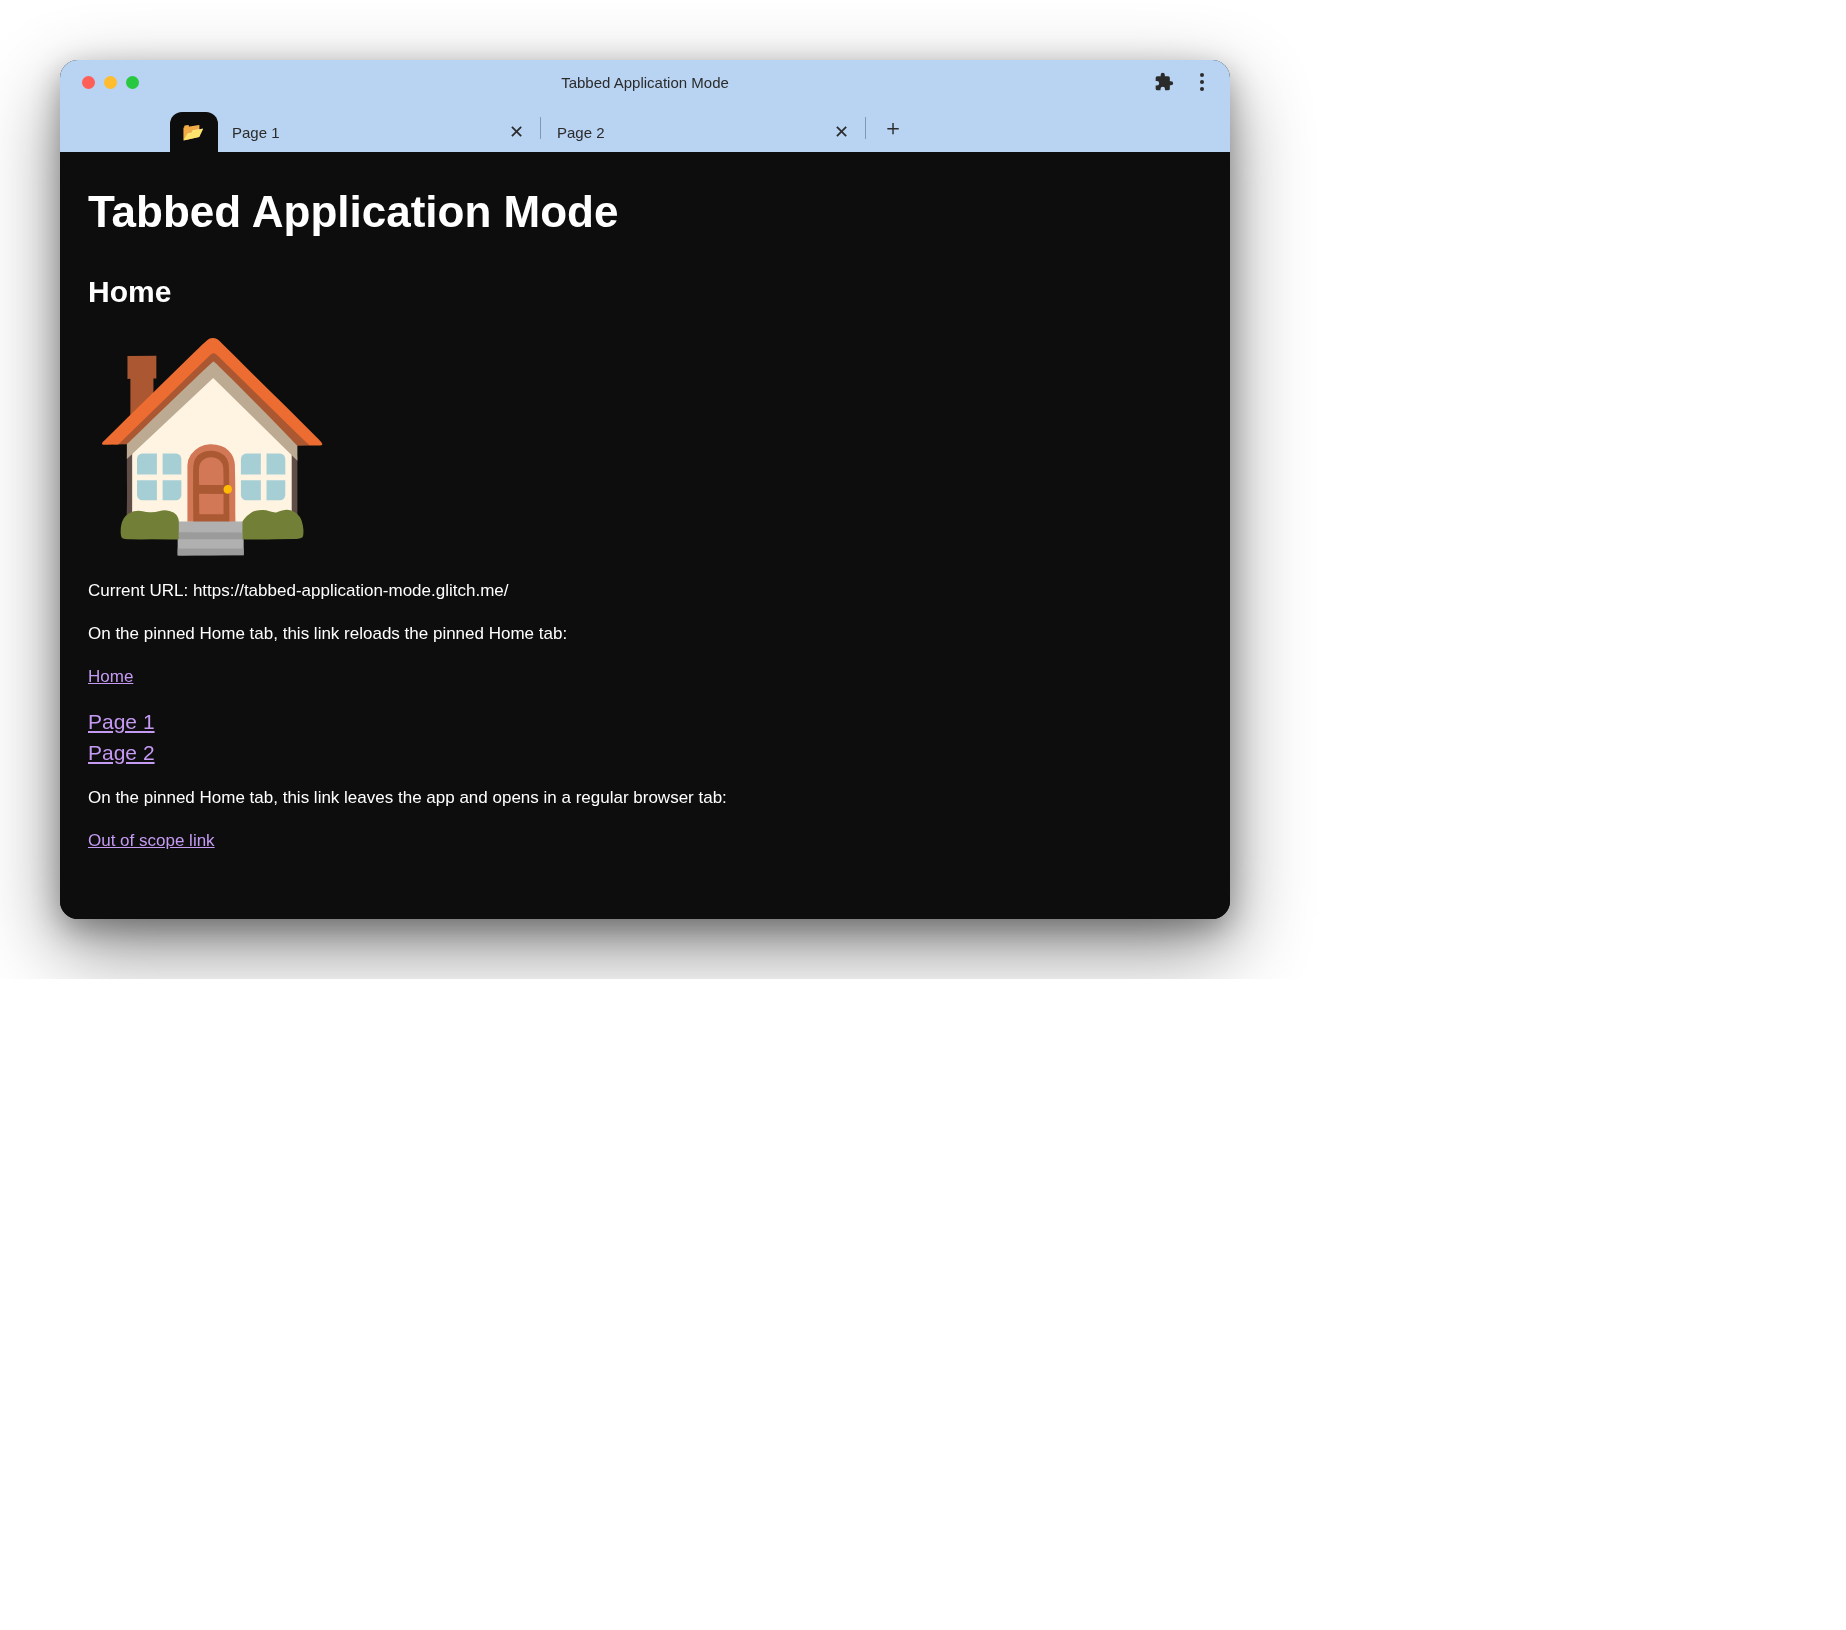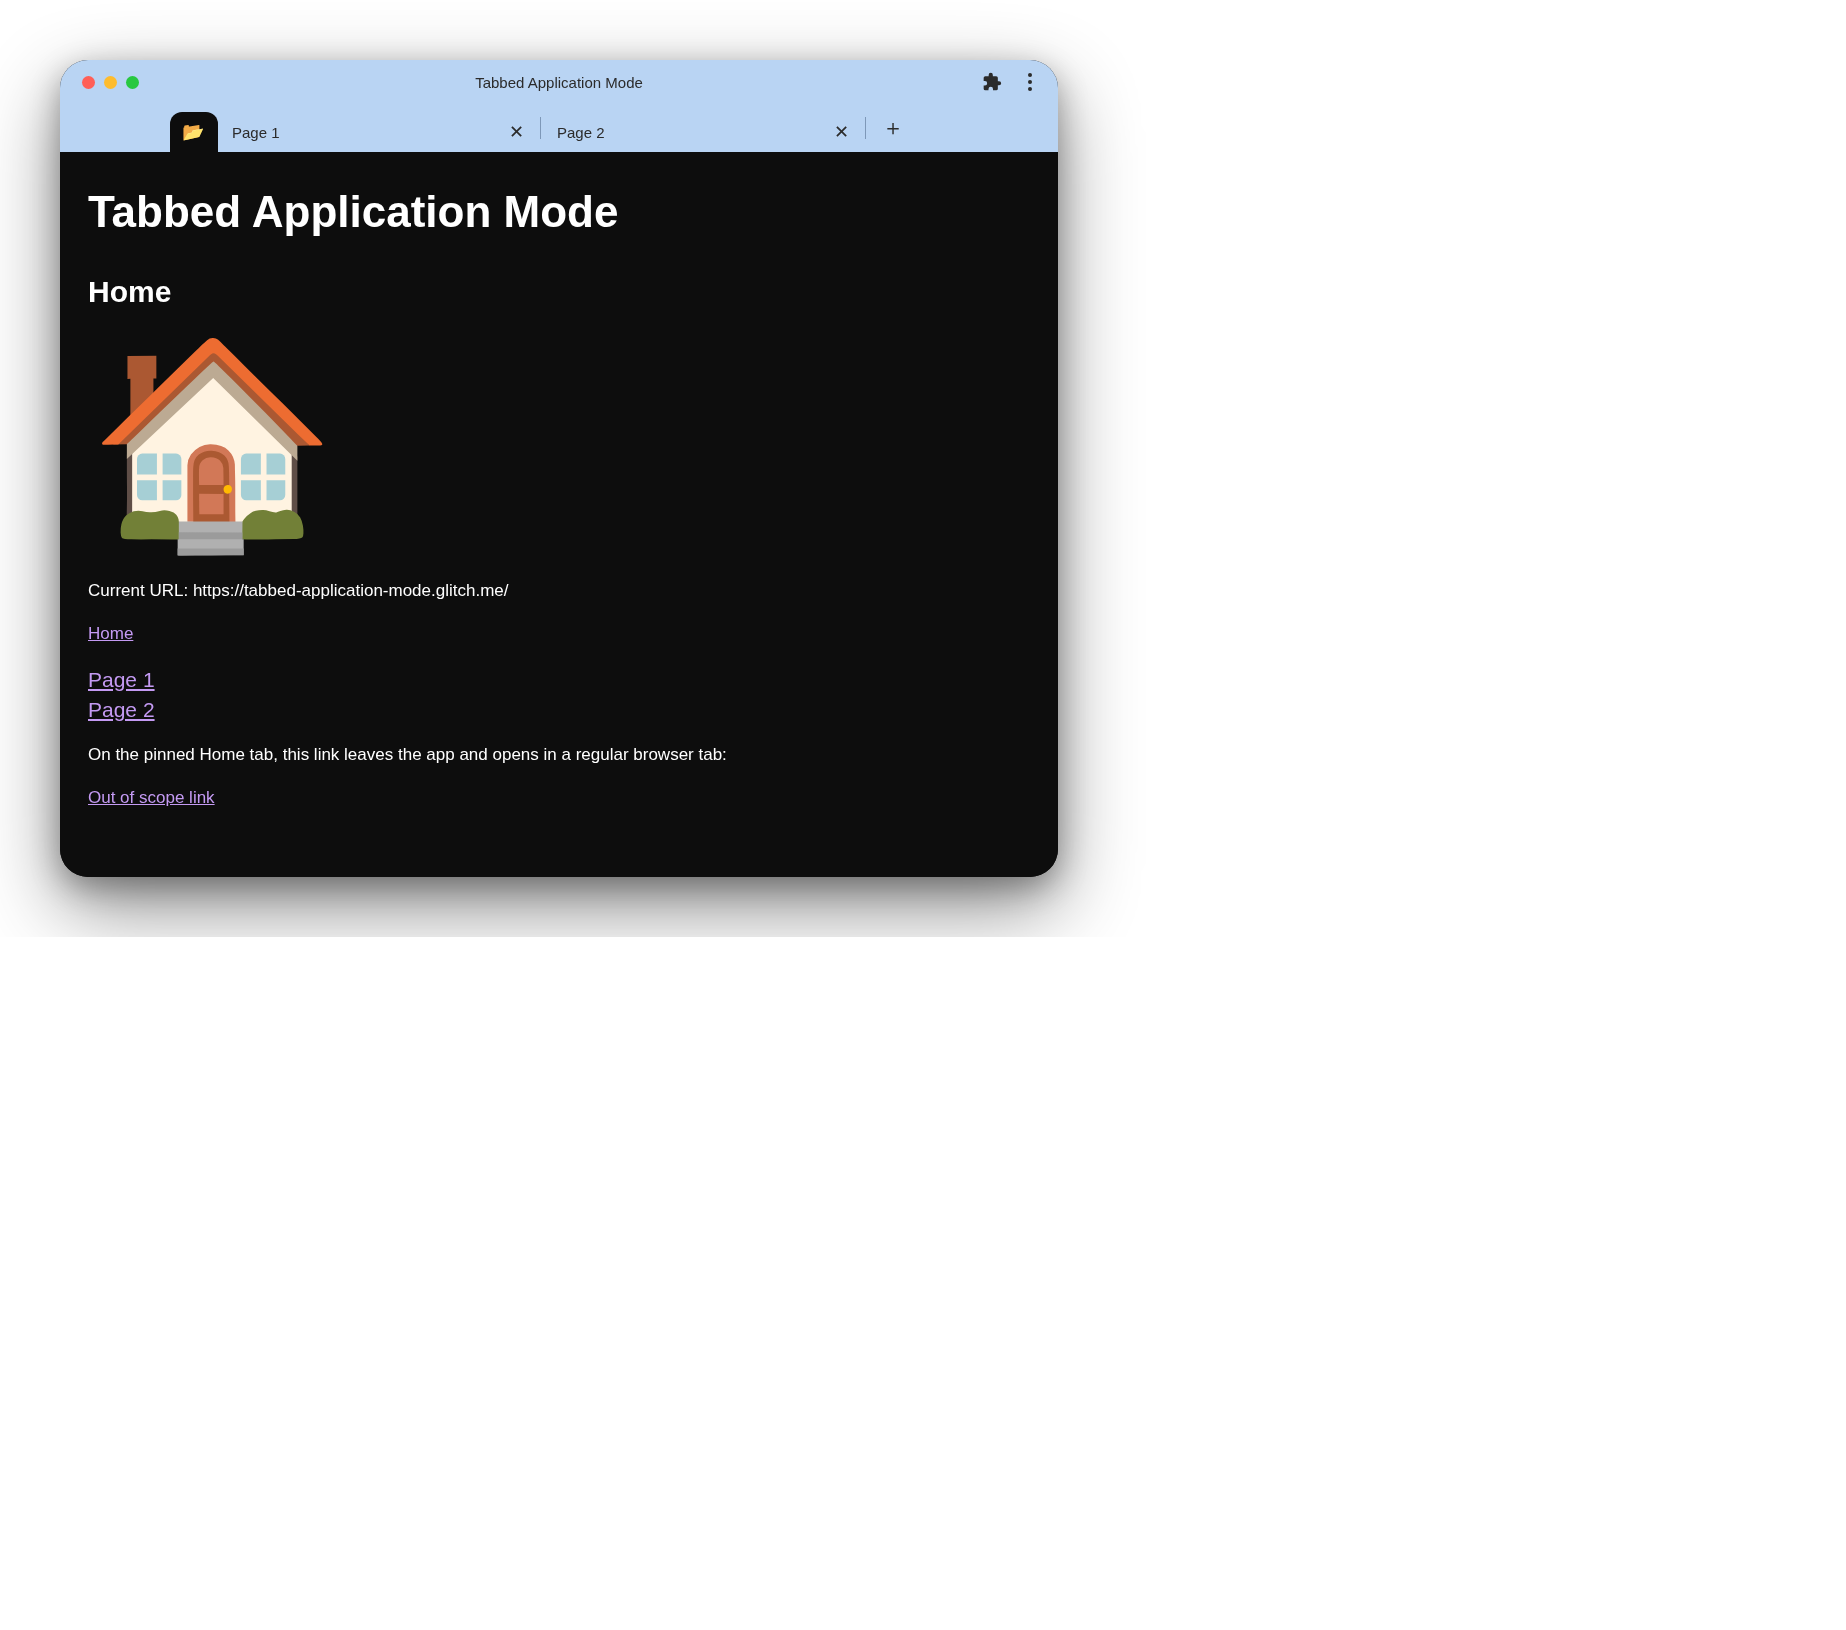--- a/index.html
+++ b/index.html
@@ -2,22 +2,22 @@
 <html><head>
   <meta charset="utf-8">
   <style>
     * { margin: 0; padding: 0; box-sizing: border-box; }
     body {
       font-family: -apple-system, BlinkMacSystemFont, "Segoe UI", Helvetica, Arial, sans-serif;
       background: #fff;
       padding: 60px;
     }
     .window {
-      width: 998px;
-      border-radius: 28px;
+      width: 1170px;
+      border-radius: 18px;
       overflow: hidden;
       box-shadow: 0 30px 80px rgba(0,0,0,0.45), 0 10px 30px rgba(0,0,0,0.3);
       background: #0d0d0d;
     }
     .titlebar {
       background: #b9d4f3;
       height: 92px;
       position: relative;
     }
     .titlebar-top {
@@ -169,20 +169,21 @@
 
   <div class="content">
     <h1>Tabbed Application Mode</h1>
     <h2>Home</h2>
     <div class="hero">🏠</div>
 
     <div class="p">
       <span>Current URL: </span><span>https://tabbed-application-mode.glitch.me/</span>
     </div>
 
+    <div class="p">On the pinned Home tab, this link reloads the pinned Home tab:</div>
     <div class="p">
       <a href="#" class="link">Home</a>
     </div>
 
     <div class="linklist">
       <a href="#" class="link">Page 1</a>
       <a href="#" class="link">Page 2</a>
     </div>
 
     <div class="p">On the pinned Home tab, this link leaves the app and opens in a regular browser tab:</div>

